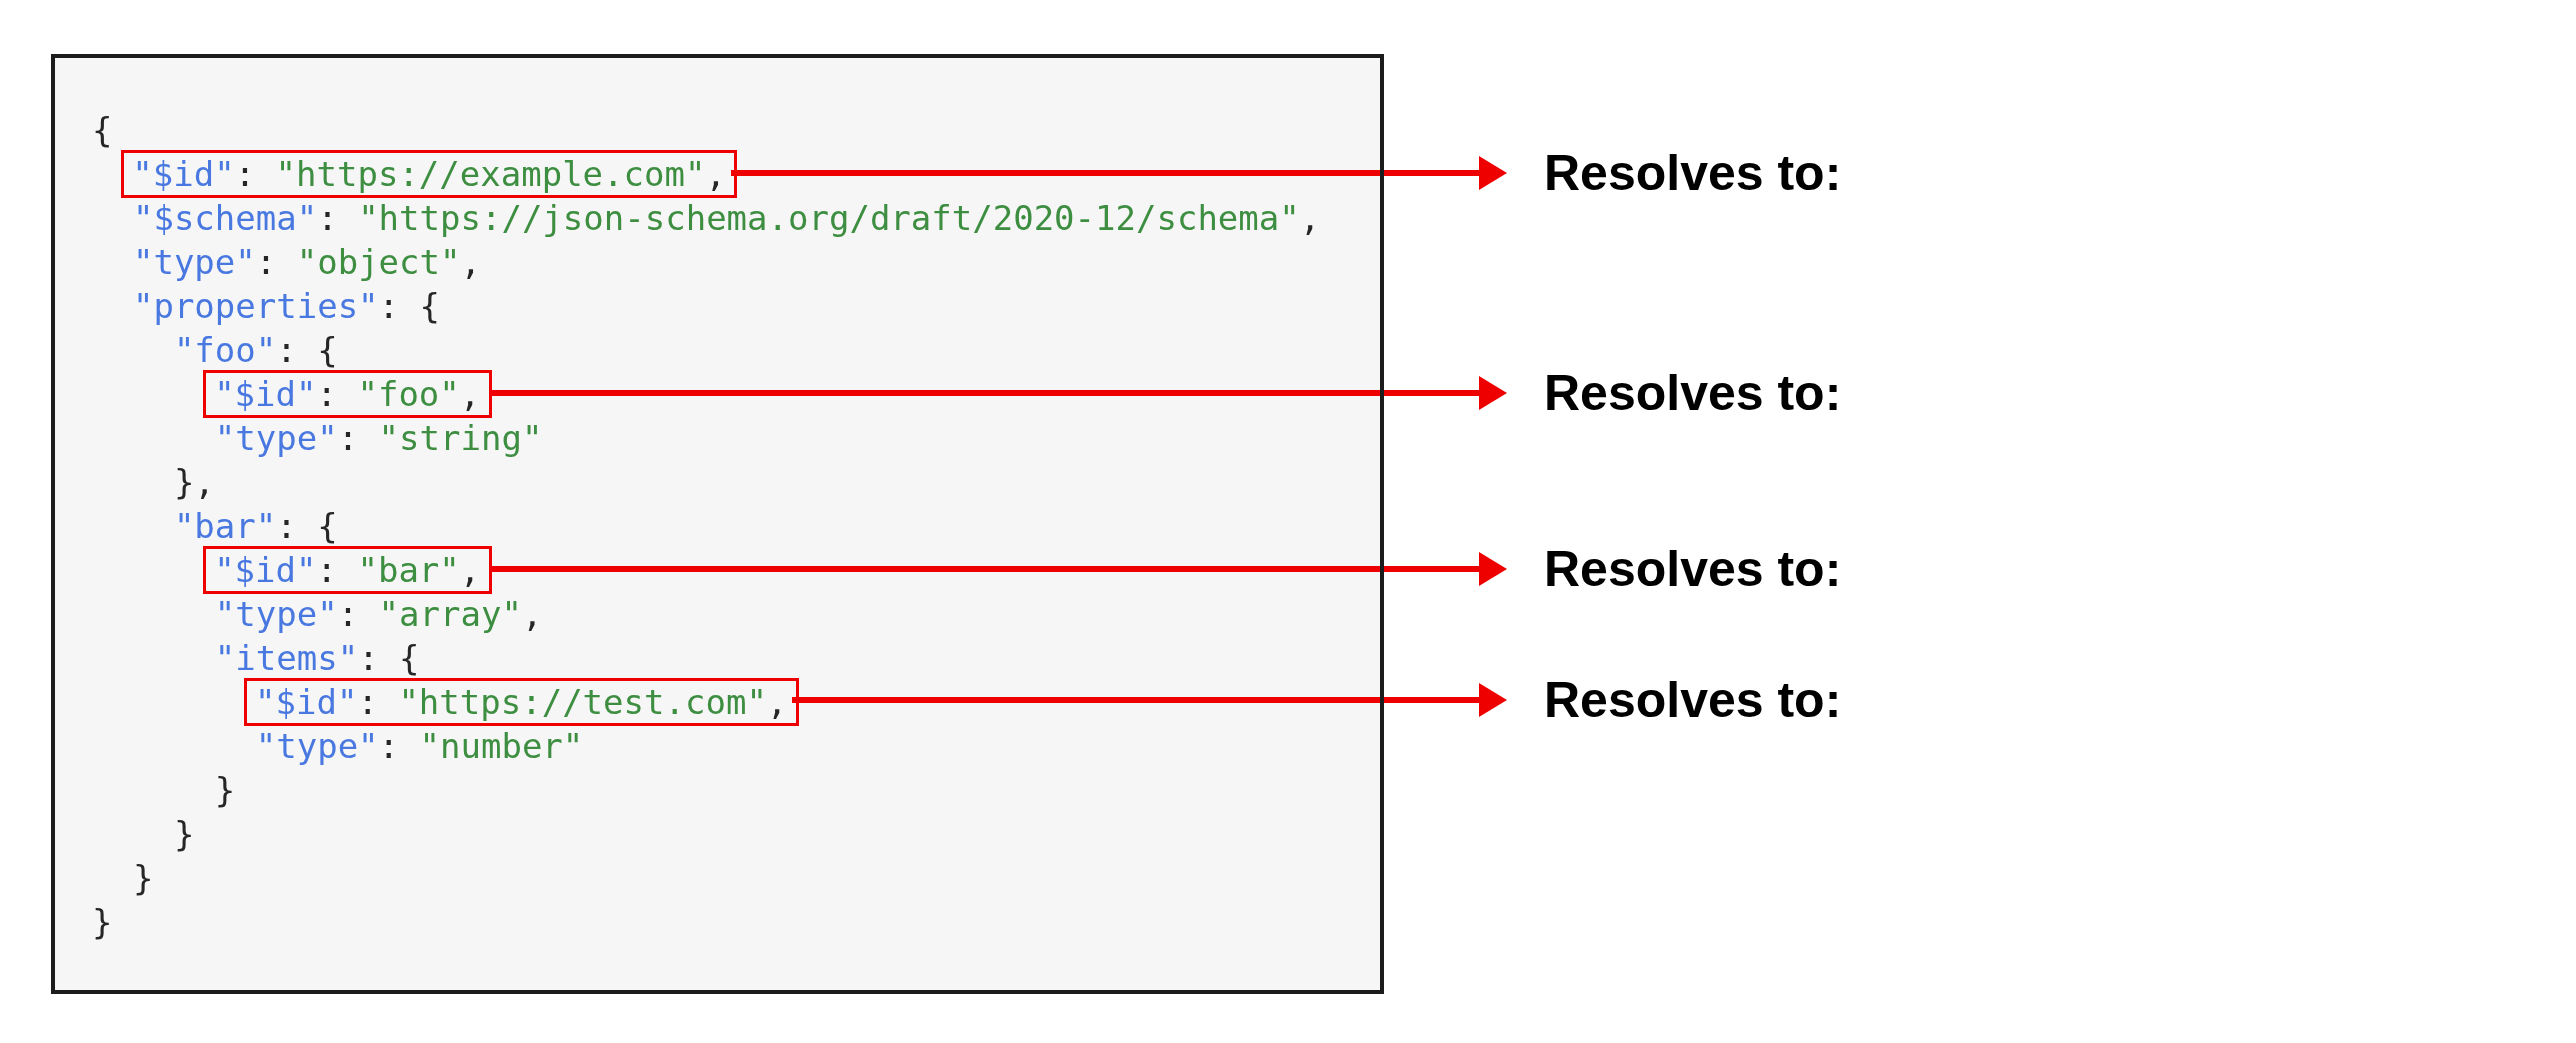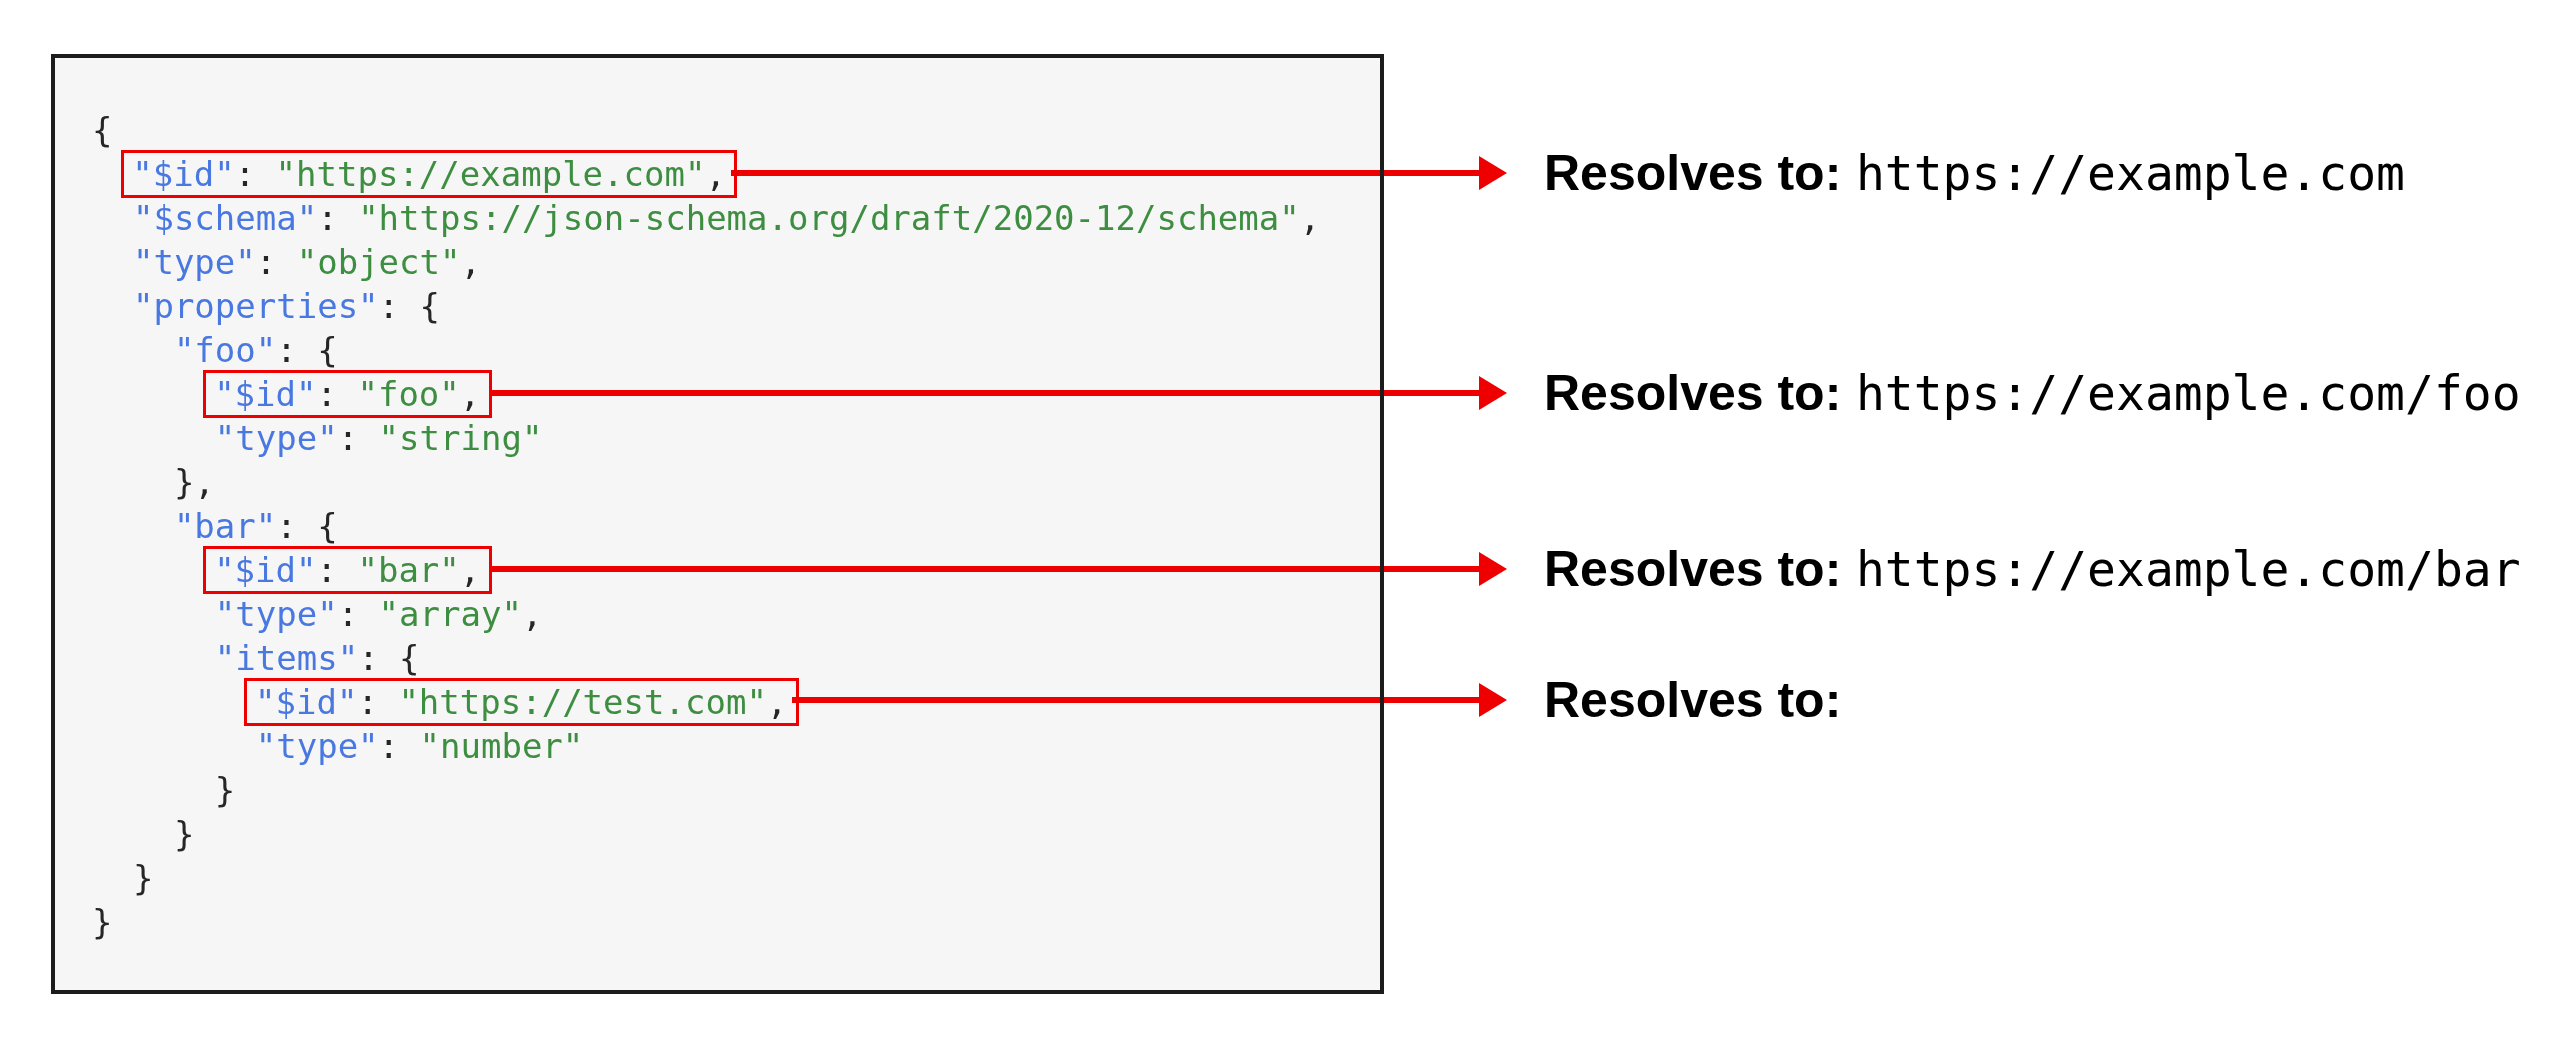--- a/index.html
+++ b/index.html
@@ -120,28 +120,25 @@
       <div class="arrow-head" style="left: 1479px; top: 376px;"></div>
       <div class="arrow-line" style="left: 489px; width: 993px; top: 566px;"></div>
       <div class="arrow-head" style="left: 1479px; top: 552px;"></div>
       <div class="arrow-line" style="left: 792px; width: 690px; top: 697px;"></div>
       <div class="arrow-head" style="left: 1479px; top: 683px;"></div>
     </div>
   <div class="panel-border"></div>
   <div class="ann-layer" id="annLayer">
       <div class="annotation" style="top: 173px;">
         <span class="ann-label">Resolves to:</span>
-        <span class="ann-value">https://example.com</span>
       </div>
       <div class="annotation" style="top: 393px;">
         <span class="ann-label">Resolves to:</span>
-        <span class="ann-value">https://example.com/foo</span>
       </div>
       <div class="annotation" style="top: 569px;">
         <span class="ann-label">Resolves to:</span>
-        <span class="ann-value">https://example.com/bar</span>
       </div>
       <div class="annotation" style="top: 700px;">
         <span class="ann-label">Resolves to:</span>
       </div>
     </div>
 </div>
 
 
 </body></html>

